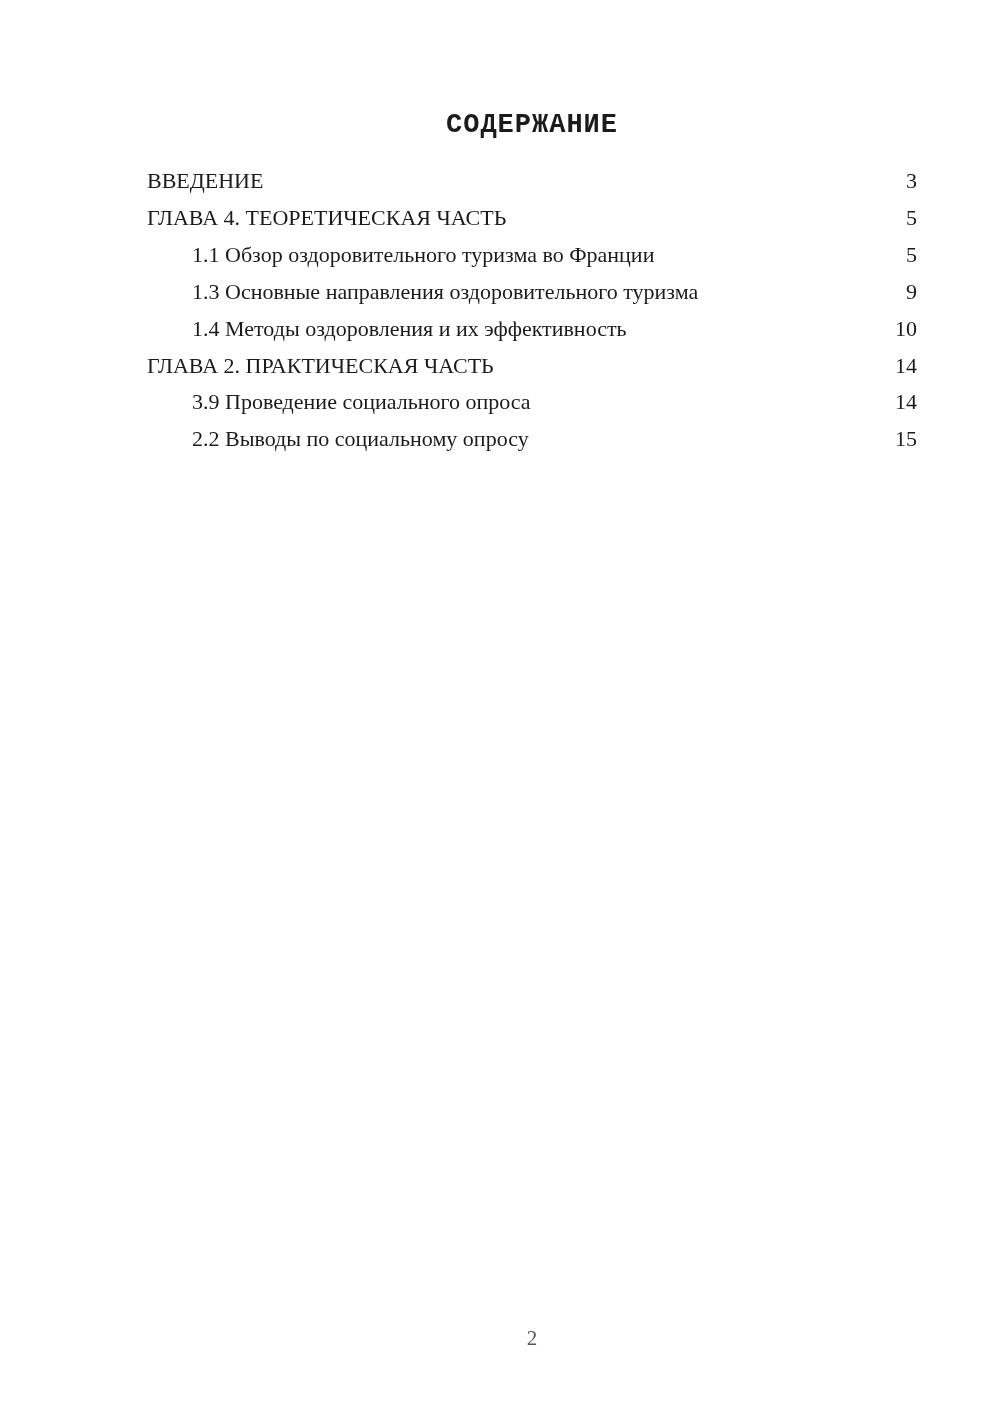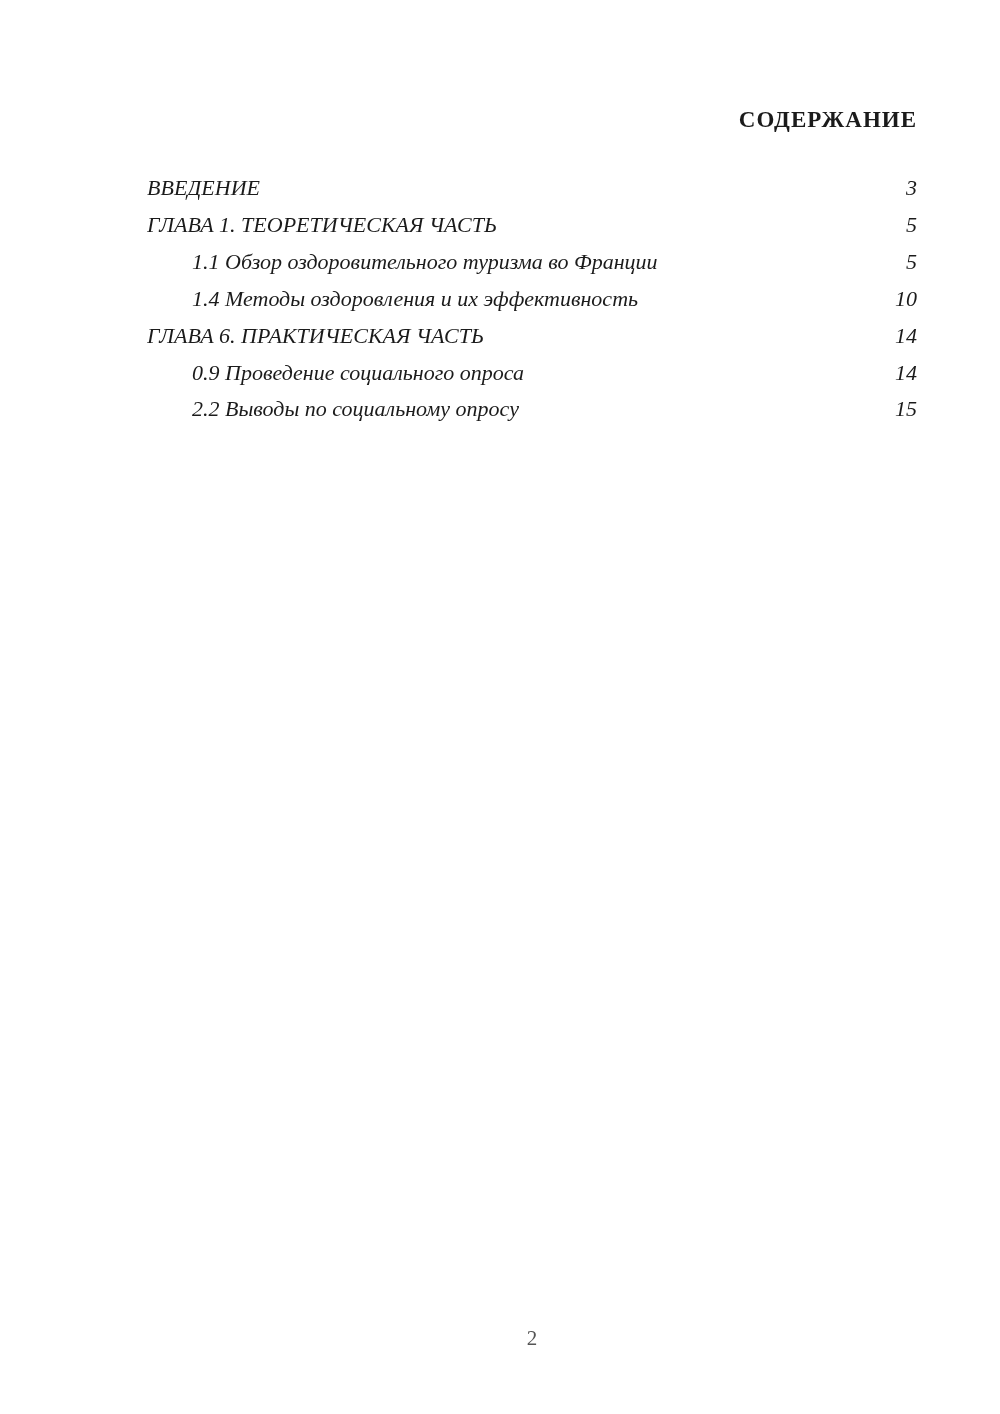--- a/index.html
+++ b/index.html
@@ -13,31 +13,31 @@
     position: relative;
     font-family: "Liberation Serif", "DejaVu Serif", serif;
     color: #1b1b1b;
     overflow: hidden;
   }
   .doc-title {
     position: absolute;
     top: 92px;
     left: 147px;
     width: 770px;
-    text-align: right;
-    font-size: 23px;
+    text-align: center;
+    font-size: 27px;
     font-weight: bold;
     letter-spacing: 1px;
+    font-family: Liberation Mono, monospace;
   }
   .toc {
     position: absolute;
-    top: 170px;
+    top: 163px;
     left: 147px;
     width: 770px;
-    font-style: italic;
   }
   .toc-row {
     display: flex;
     justify-content: space-between;
     align-items: baseline;
     font-size: 22px;
     line-height: 36.9px;
     white-space: nowrap;
   }
   .toc-row.level-1 .toc-label {
@@ -66,37 +66,41 @@
 <body style="background: rgb(255, 255, 255); color: rgb(27, 27, 27);">
 
 <h1 class="doc-title">СОДЕРЖАНИЕ</h1>
 
 <div class="toc">
     <div class="toc-row level-0">
     <span class="toc-label">ВВЕДЕНИЕ</span>
     <span class="toc-page">3</span>
   </div>
     <div class="toc-row level-0">
-    <span class="toc-label">ГЛАВА 1. ТЕОРЕТИЧЕСКАЯ ЧАСТЬ</span>
+    <span class="toc-label">ГЛАВА 4. ТЕОРЕТИЧЕСКАЯ ЧАСТЬ</span>
     <span class="toc-page">5</span>
   </div>
     <div class="toc-row level-1">
     <span class="toc-label">1.1 Обзор оздоровительного туризма во Франции</span>
     <span class="toc-page">5</span>
   </div>
     <div class="toc-row level-1">
+    <span class="toc-label">1.3 Основные направления оздоровительного туризма</span>
+    <span class="toc-page">9</span>
+  </div>
+    <div class="toc-row level-1">
     <span class="toc-label">1.4 Методы оздоровления и их эффективность</span>
     <span class="toc-page">10</span>
   </div>
     <div class="toc-row level-0">
-    <span class="toc-label">ГЛАВА 6. ПРАКТИЧЕСКАЯ ЧАСТЬ</span>
+    <span class="toc-label">ГЛАВА 2. ПРАКТИЧЕСКАЯ ЧАСТЬ</span>
     <span class="toc-page">14</span>
   </div>
     <div class="toc-row level-1">
-    <span class="toc-label">0.9 Проведение социального опроса</span>
+    <span class="toc-label">3.9 Проведение социального опроса</span>
     <span class="toc-page">14</span>
   </div>
     <div class="toc-row level-1">
     <span class="toc-label">2.2 Выводы по социальному опросу</span>
     <span class="toc-page">15</span>
   </div>
   </div>
 
 <div class="footer-page-number" style="color: rgb(85, 85, 85);">2</div>
 

